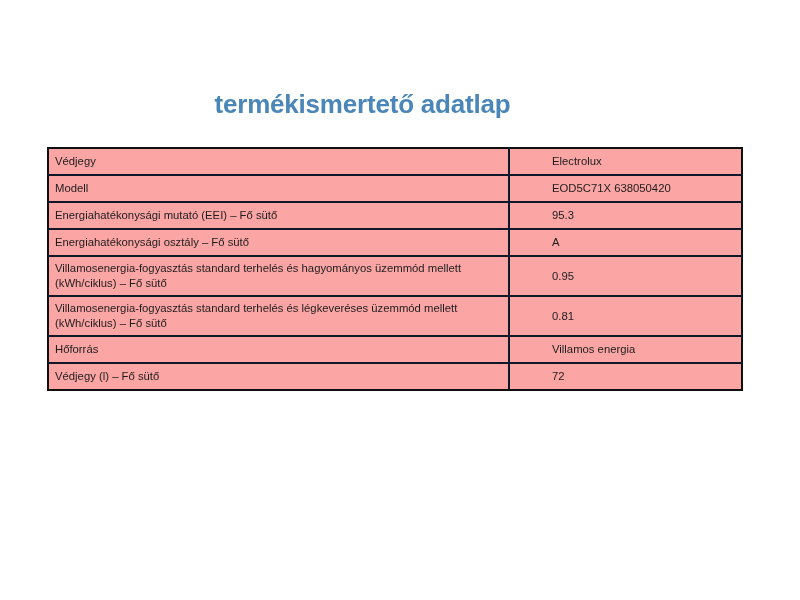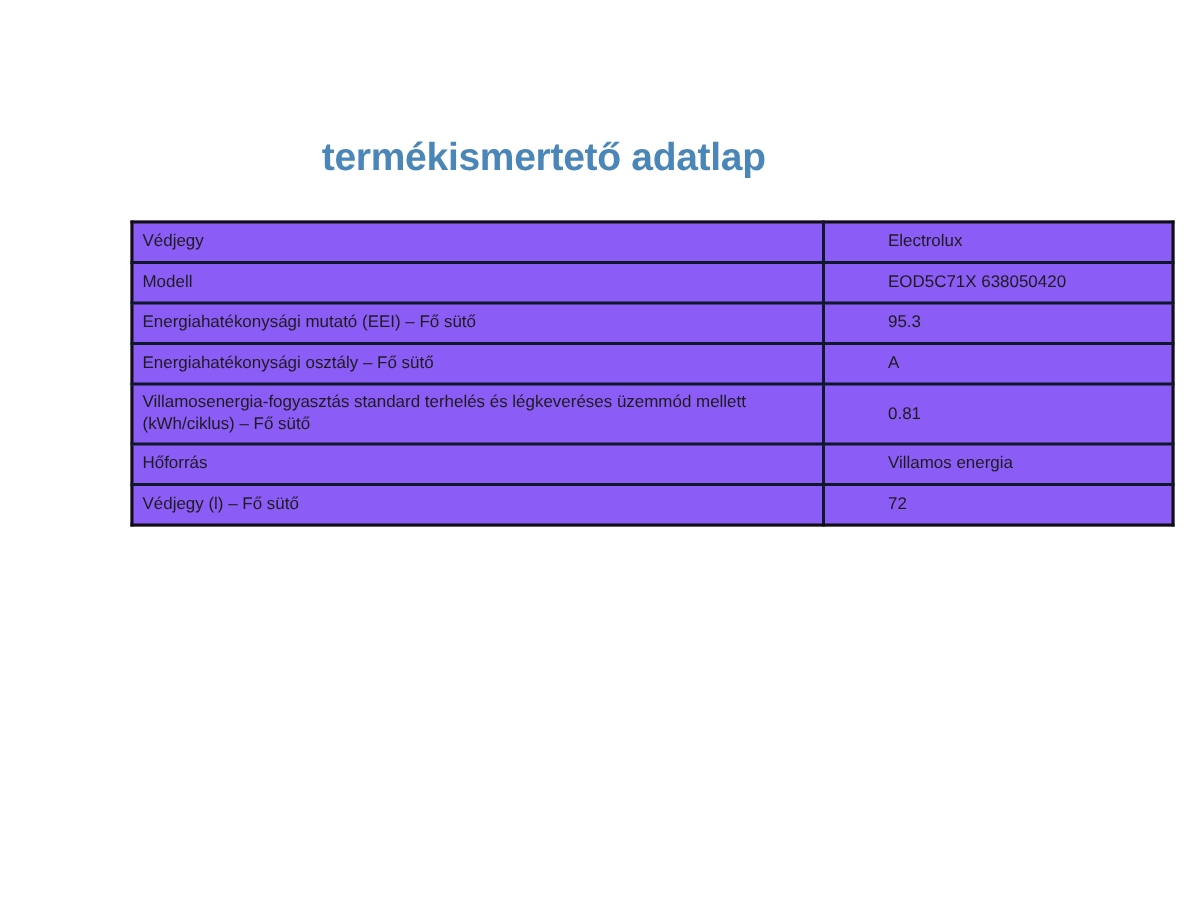--- a/index.html
+++ b/index.html
@@ -35,22 +35,21 @@
     line-height: 32px;
     white-space: nowrap;
   }
   .spec-table {
     position: absolute;
     left: 47px;
     top: 147px;
     width: 634px;
     border-collapse: collapse;
     table-layout: fixed;
-    background: #8b5cf6;
-    margin-left: 40px;
+    background: #fca5a5;
   }
   .spec-table td {
     border: 2px solid #0f172a;
     font-size: 11.3px;
     line-height: 15px;
     color: #1c1c1c;
     vertical-align: middle;
     padding: 5px 4px 5px 6px;
     word-wrap: break-word;
   }
@@ -118,20 +117,28 @@
         <tr>
           <td class="cell-label">
             <span class="label-text">Energiahatékonysági osztály – Fő sütő</span>
           </td>
           <td class="cell-value">
             <span class="value-text">A</span>
           </td>
         </tr>
         <tr class="row-tall">
           <td class="cell-label">
+            <span class="label-text">Villamosenergia-fogyasztás standard terhelés és hagyományos üzemmód mellett (kWh/ciklus) – Fő sütő</span>
+          </td>
+          <td class="cell-value">
+            <span class="value-text">0.95</span>
+          </td>
+        </tr>
+        <tr class="row-tall">
+          <td class="cell-label">
             <span class="label-text">Villamosenergia-fogyasztás standard terhelés és légkeveréses üzemmód mellett (kWh/ciklus) – Fő sütő</span>
           </td>
           <td class="cell-value">
             <span class="value-text">0.81</span>
           </td>
         </tr>
         <tr>
           <td class="cell-label">
             <span class="label-text">Hőforrás</span>
           </td>

